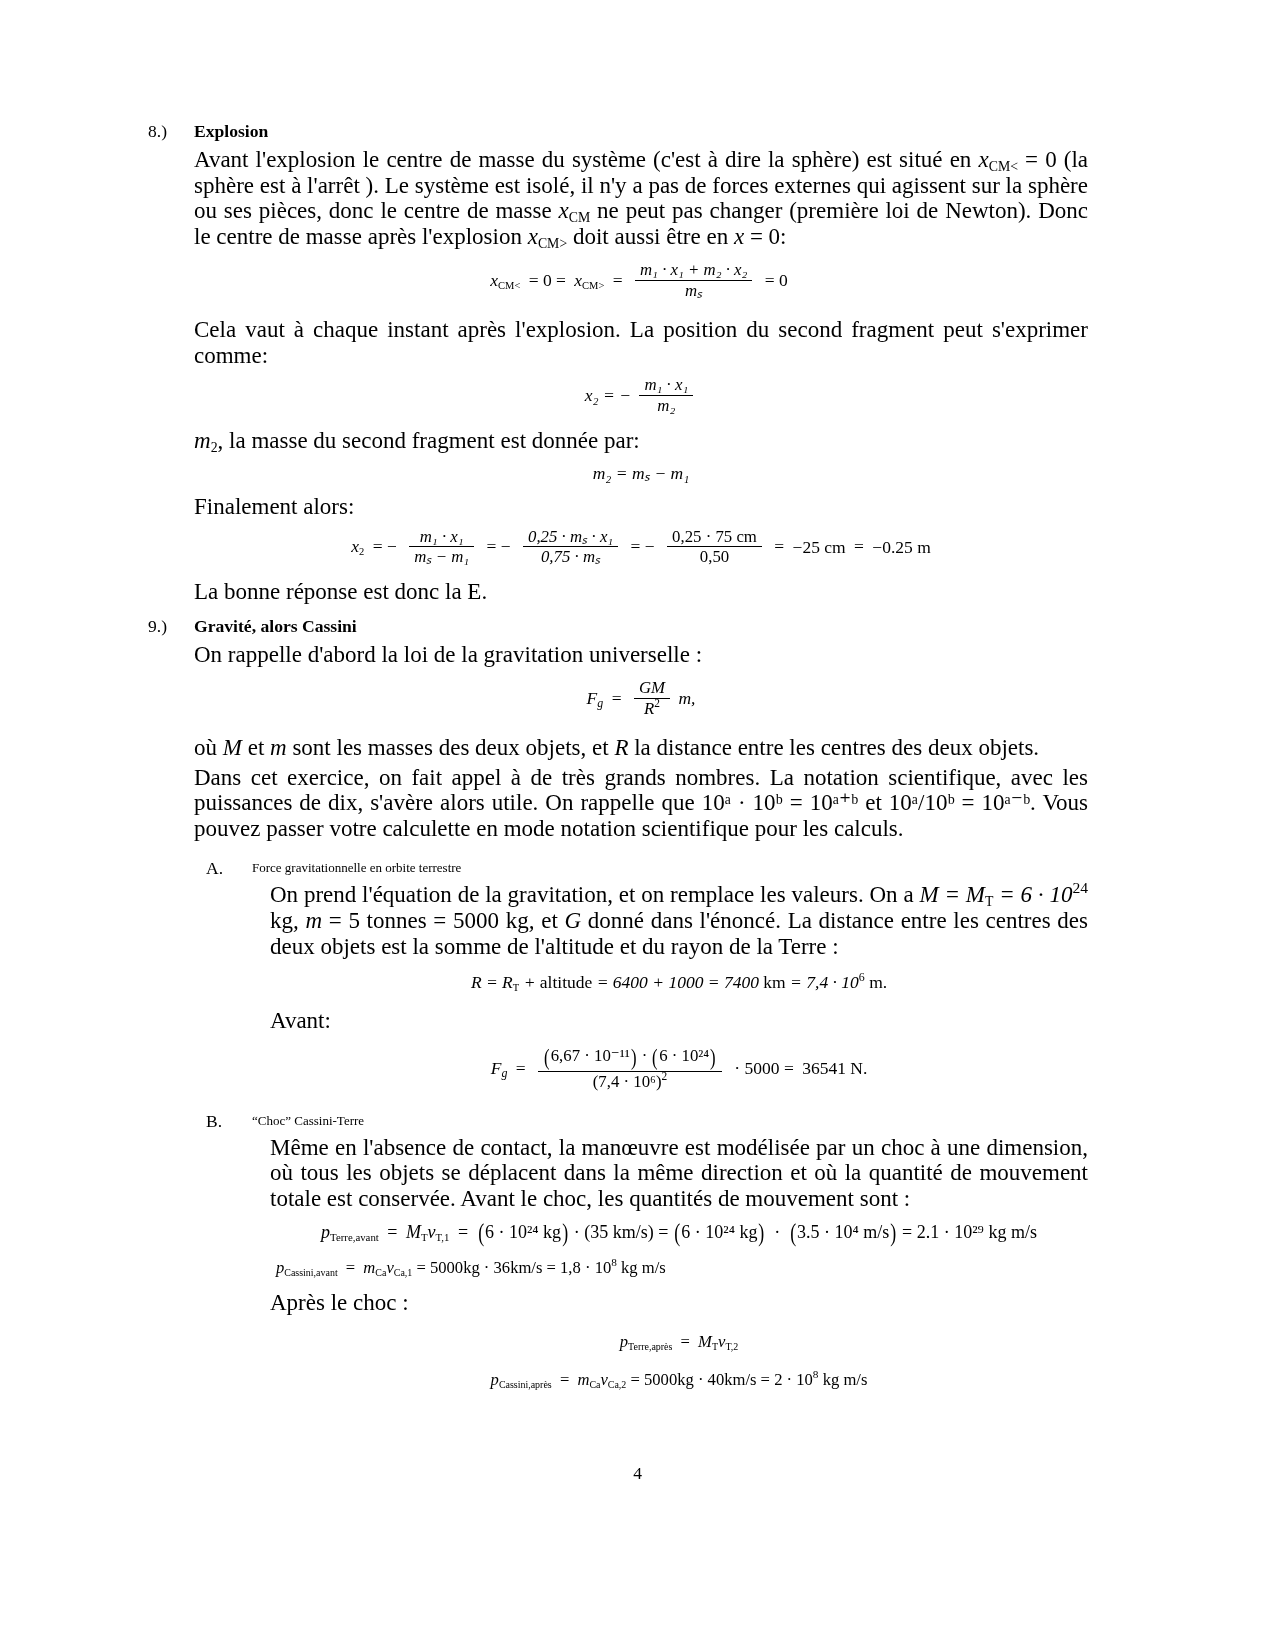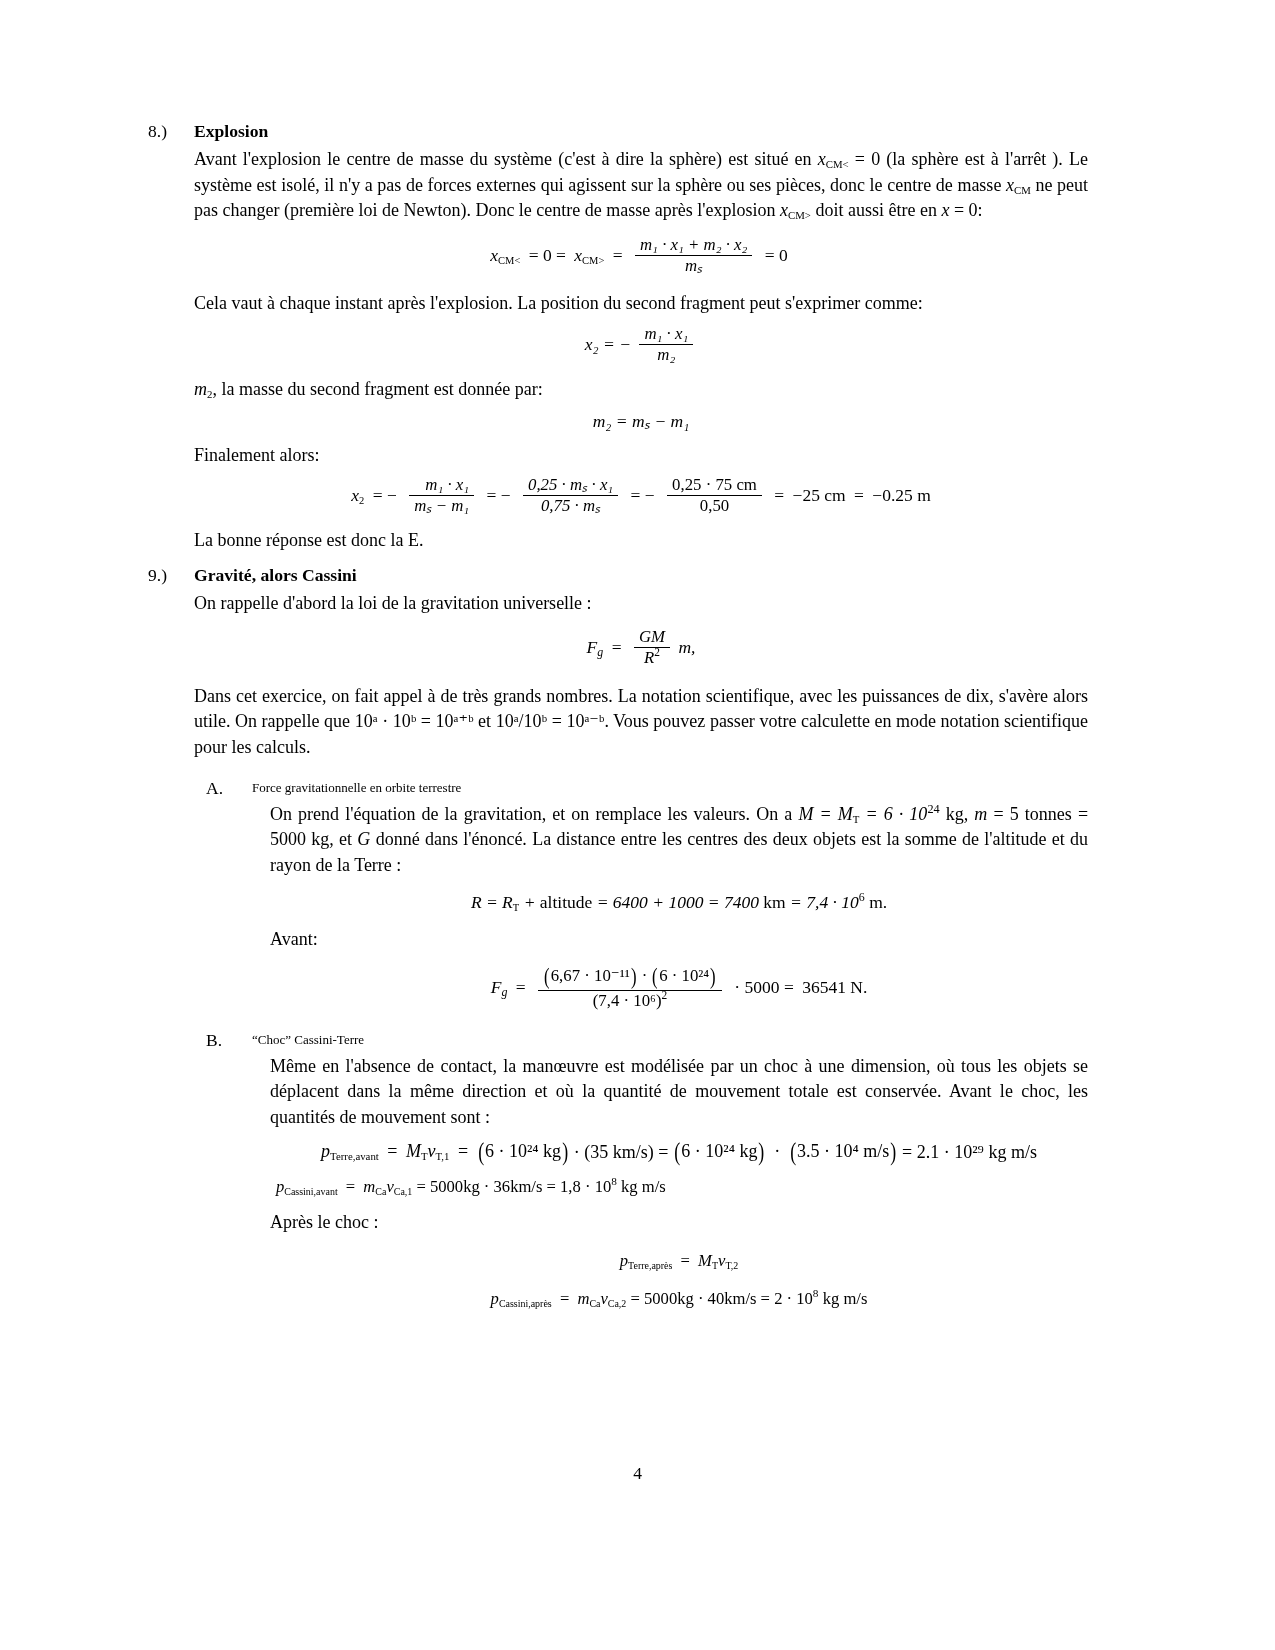--- a/index.html
+++ b/index.html
@@ -63,21 +63,21 @@
     font-size: 17.5px;
     line-height: 26px;
   }
   .subitem-title {
     font-size: 13px;
     line-height: 26px;
     margin-bottom: 1px;
   }
 
   p.para {
-    font-size: 18px;
+    font-size: 23px;
     line-height: 25.6px;
     margin: 0 0 4px 0;
     text-align: justify;
     text-justify: inter-word;
   }
   p.para.last { margin-bottom: 0; }
 
   
   .display {
     text-align: center;
@@ -114,21 +114,20 @@
     text-align: center;
     padding: 0 4px;
     position: relative;
     top: -0.06em;
   }
   .frac .num {
     display: block;
     padding: 0 5px 1px 5px;
     border-bottom: 1.1px solid #000;
     font-size: 0.96em;
-    text-align: right;
   }
   .frac .den {
     display: block;
     padding: 2px 5px 0 5px;
     font-size: 0.96em;
   }
 
   
   .bigparen {
     display: inline-block;
@@ -249,20 +248,29 @@
           <span class="mi">F<sub class="si">g</sub></span>
           <span class="mop">=</span>
           <span class="frac">
             <span class="num mi">GM</span>
             <span class="den mi">R<sup class="s" style="font-style:normal">2</sup></span>
           </span>
           <span class="mi">m,</span>
         </span>
       </div>
 
+      <p class="para">
+        <span>où</span>
+        <span class="mi">M</span>
+        <span>et</span>
+        <span class="mi">m</span>
+        <span>sont les masses des deux objets, et</span>
+        <span class="mi">R</span>
+        <span>la distance entre les centres des deux objets.</span>
+      </p>
 
       <p class="para">
         <span>Dans cet exercice, on fait appel à de très grands nombres. La notation scientifique, avec les puissances de dix, s'avère alors utile. On rappelle que</span>
         <span class="mup">10ᵃ · 10ᵇ = 10ᵃ⁺ᵇ</span>
         <span>et</span>
         <span class="mup">10ᵃ/10ᵇ = 10ᵃ⁻ᵇ</span><span>. Vous pouvez passer votre calculette en mode notation scientifique pour les calculs.</span>
       </p>
 
       <div style="height:10px"></div>
 

